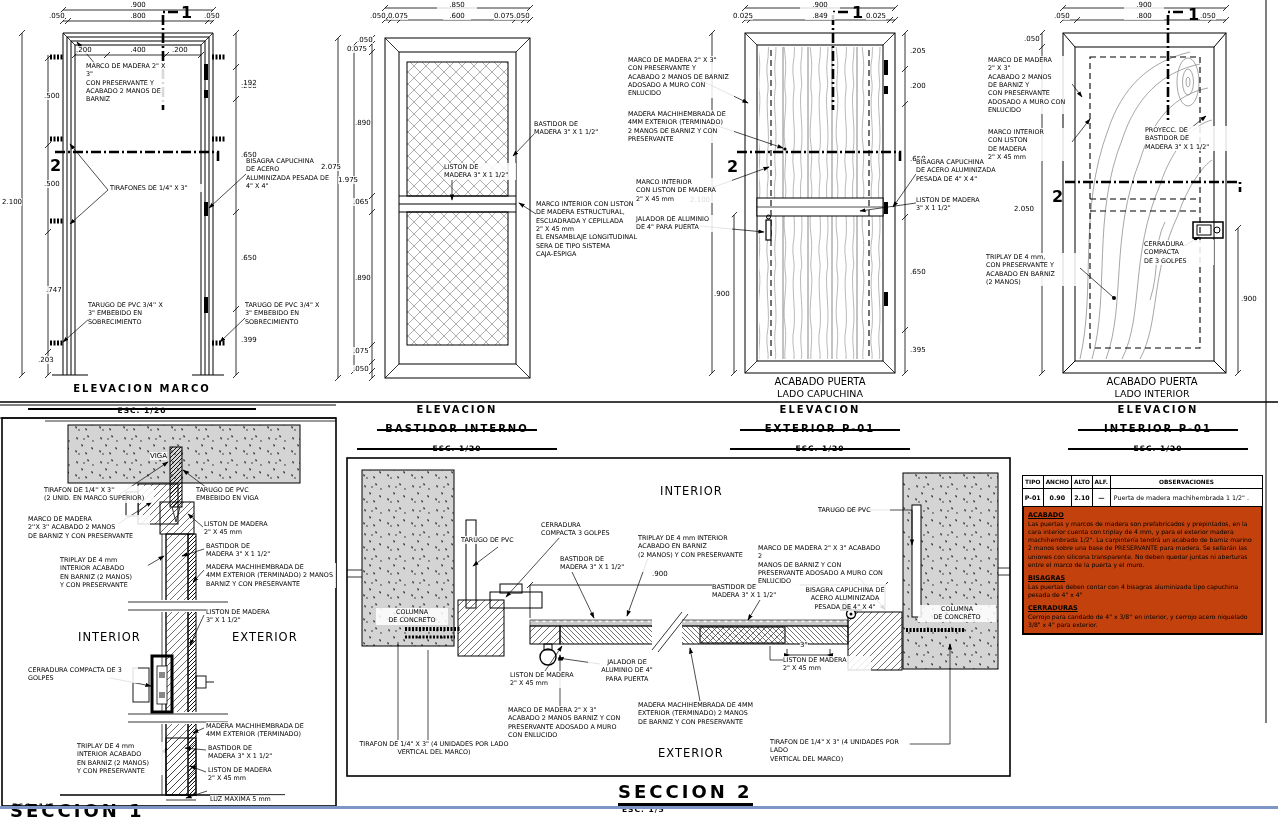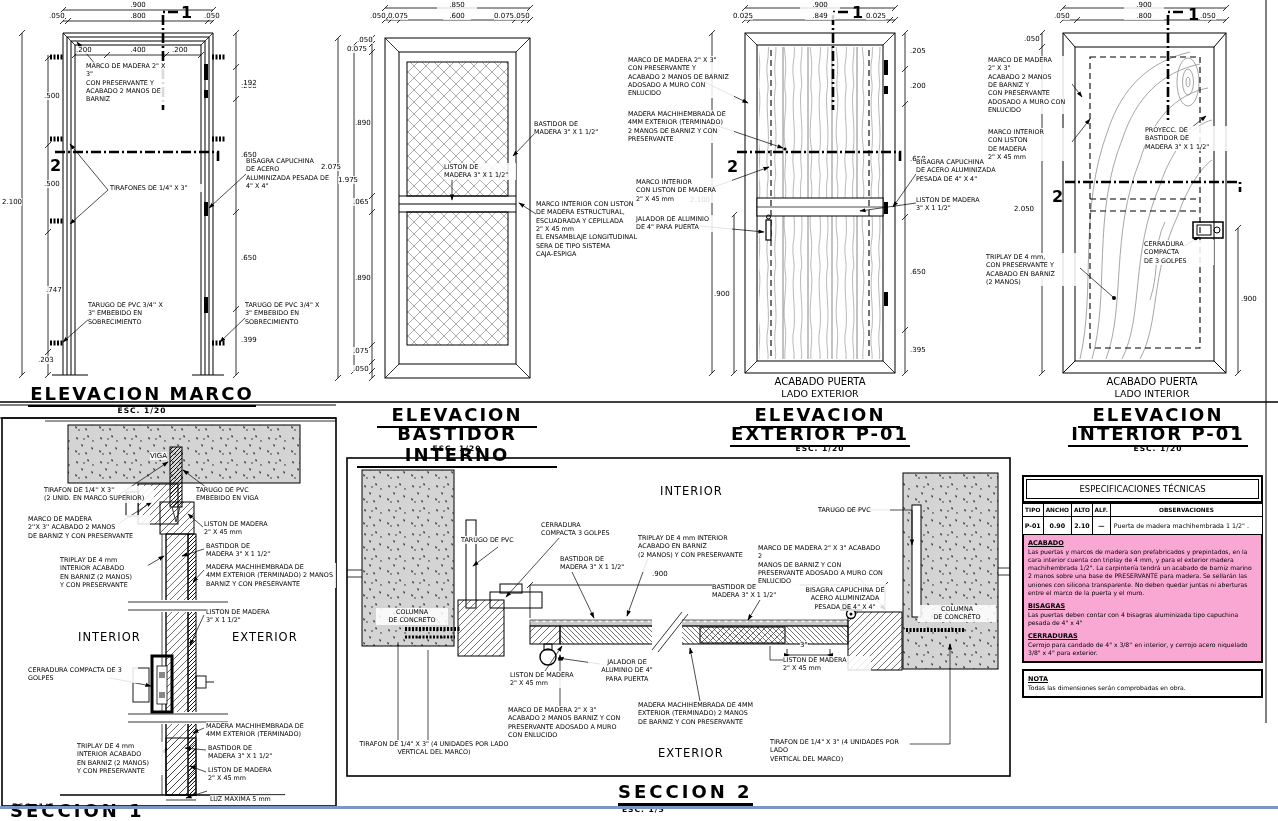--- a/index.html
+++ b/index.html
@@ -4,35 +4,35 @@
 <style>
   html,body{margin:0;padding:0;background:#fff;}
   #sheet{position:relative;width:1278px;height:821px;background:#fff;overflow:hidden;font-family:"DejaVu Sans",sans-serif;color:#000;}
   #gfx{position:absolute;left:0;top:0;}
   #overlay{position:absolute;left:0;top:0;width:1278px;height:821px;}
   .ann{position:absolute;white-space:pre-line;color:#000;}
   .note{font-size:6.4px;line-height:1.3;background:rgba(255,255,255,.85);}
   .dim{font-size:7px;background:rgba(255,255,255,.8);}
   .room{font-size:11.5px;letter-spacing:1px;}
   .cut{font-size:16px;font-weight:bold;}
-  .t1{font-size:18px;font-weight:bold;letter-spacing:2px;text-align:center;border-bottom:2.5px solid #000;padding-bottom:1px;}
+  .t1{font-size:10px;font-weight:bold;letter-spacing:2px;text-align:center;border-bottom:2.5px solid #000;padding-bottom:14px;}
   .t2{font-size:18px;font-weight:bold;letter-spacing:3px;border-bottom:3px solid #000;padding-bottom:1px;}
   .esc{font-size:7.5px;font-weight:bold;letter-spacing:1px;text-align:center;}
   .cap{font-size:10px;font-weight:normal;text-align:center;}
   .cap2{font-size:9.5px;text-align:center;}
   #specs{position:absolute;left:1022px;top:475px;width:241px;}
   .sbox{border:2px solid #000;padding:2px;background:#fff;}
   .stitle{border:1px solid #000;text-align:center;font-size:8.5px;padding:4px 2px;}
   .sbox2{border:2px solid #000;border-top:none;text-align:center;font-size:8px;padding:4px 2px;background:#fff;}
   #specs table{width:100%;border-collapse:collapse;}
   #specs th{border:1.5px solid #000;font-size:5.8px;font-weight:bold;padding:3px 1px;}
   #specs td{border:1.5px solid #000;font-size:6.3px;padding:5px 1px;text-align:center;}
   #specs td.b{font-weight:bold;}
   #specs td.obs{text-align:left;padding-left:3px;}
-  .stext{border:2px solid #000;border-top:none;padding:4px;font-size:6.1px;line-height:1.35;background:#f9a8d4;}
+  .stext{border:2px solid #000;border-top:none;padding:4px;font-size:6.1px;line-height:1.35;background:#c2410c;}
   .shead{font-weight:bold;text-decoration:underline;font-size:6.5px;margin-top:5px;}
   .shead:first-child{margin-top:0;}
   .snota{border:2px solid #000;margin-top:6px;padding:4px;font-size:6.1px;line-height:1.35;background:#fff;}
   #bottombar{position:absolute;left:0;top:806px;width:1278px;height:3px;}
 </style>
 </head>
 <body>
 
 <div id="sheet">
 
@@ -371,21 +371,21 @@
 CON LISTON DE MADERA
 2" X 45 mm</div>
       <div class="ann note" style="left: 636px; top: 215px; width: 96px;">JALADOR DE ALUMINIO
 DE 4" PARA PUERTA</div>
       <div class="ann note" style="left: 916px; top: 158px; width: 92px;">BISAGRA CAPUCHINA
 DE ACERO ALUMINIZADA
 PESADA DE 4" X 4"</div>
       <div class="ann note" style="left: 916px; top: 196px; width: 86px;">LISTON DE MADERA
 3" X 1 1/2"</div>
       <div class="ann cap" style="left: 765px; top: 376px; width: 110px; text-align: center;">ACABADO PUERTA</div>
-      <div class="ann cap2" style="left: 765px; top: 388px; width: 110px; text-align: center;">LADO EXTERIOR</div>
+      <div class="ann cap2" style="left: 765px; top: 388px; width: 110px; text-align: center;">LADO CAPUCHINA</div>
       <div class="ann t1" style="left: 740px; top: 404px; width: 160px; text-align: center;">ELEVACION</div>
       <div class="ann t1" style="left: 730px; top: 423px; width: 180px; text-align: center;">EXTERIOR P-01</div>
       <div class="ann esc" style="left: 730px; top: 444px; width: 180px; text-align: center;">ESC.  1/20</div>
       <div class="ann dim" style="left: 1124px; top: 1px; width: 40px; text-align: center;">.900</div>
       <div class="ann dim" style="left: 1054px; top: 12px;">.050</div>
       <div class="ann dim" style="left: 1124px; top: 12px; width: 40px; text-align: center;">.800</div>
       <div class="ann dim" style="left: 1200px; top: 12px;">.050</div>
       <div class="ann dim" style="left: 1024px; top: 35px;">.050</div>
       <div class="ann dim" style="left: 1014px; top: 205px;">2.050</div>
       <div class="ann dim" style="left: 1241px; top: 295px;">.900</div>
@@ -497,23 +497,20 @@
 DE BARNIZ Y CON PRESERVANTE</div>
       <div class="ann note" style="left: 352px; top: 740px; width: 164px; text-align: center;">TIRAFON DE 1/4" X 3" (4 UNIDADES POR LADO
 VERTICAL DEL MARCO)</div>
       <div class="ann note" style="left: 770px; top: 738px; width: 140px;">TIRAFON DE 1/4" X 3" (4 UNIDADES POR LADO
 VERTICAL DEL MARCO)</div>
       <div class="ann t2" style="left: 618px; top: 781px;">SECCION 2</div>
       <div class="ann esc" style="left: 622px; top: 805px;">ESC.  1/5</div>
     </div>
 
 <div id="specs">
-  <div class="sbox">
-        <div class="stitle">ESPECIFICACIONES TÉCNICAS</div>
-      </div>
   <table>
     <tbody>
           <tr>
       <th>TIPO</th>
       <th>ANCHO</th>
       <th>ALTO</th>
       <th>ALF.</th>
       <th>OBSERVACIONES</th>
     </tr>
     <tr>
@@ -526,21 +523,17 @@
   </tbody>
       </table>
   <div class="stext">
     <div class="shead">ACABADO</div>
     <div>Las puertas y marcos de madera son prefabricados y prepintados, en la cara interior cuenta con triplay de 4 mm, y para el exterior madera machihembrada 1/2". La carpintería tendrá un acabado de barniz marino 2 manos sobre una base de PRESERVANTE para madera. Se sellarán las uniones con silicona transparente. No deben quedar juntas ni aberturas entre el marco de la puerta y el muro.</div>
     <div class="shead">BISAGRAS</div>
     <div>Las puertas deben contar con 4 bisagras aluminizada tipo capuchina pesada de 4" x 4"</div>
     <div class="shead">CERRADURAS</div>
     <div>Cerrojo para candado de 4" x 3/8'' en interior, y cerrojo acero niquelado 3/8" x 4" para exterior.</div>
   </div>
-  <div class="snota">
-    <div class="shead">NOTA</div>
-    <div>Todas las dimensiones serán comprobadas en obra.</div>
-  </div>
 </div>
 
 <div id="bottombar" style="background: rgb(124, 151, 197);"></div>
 
 </div>
 
 </body></html>

